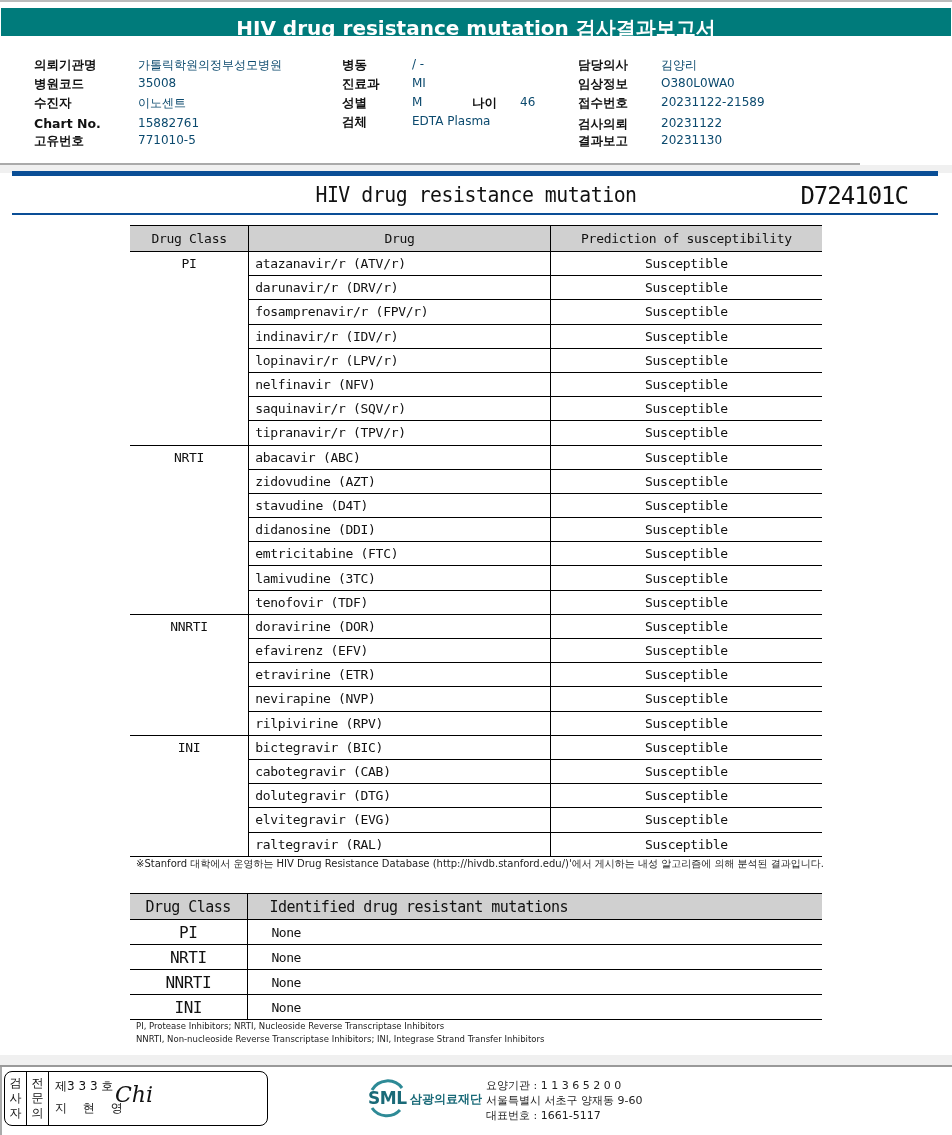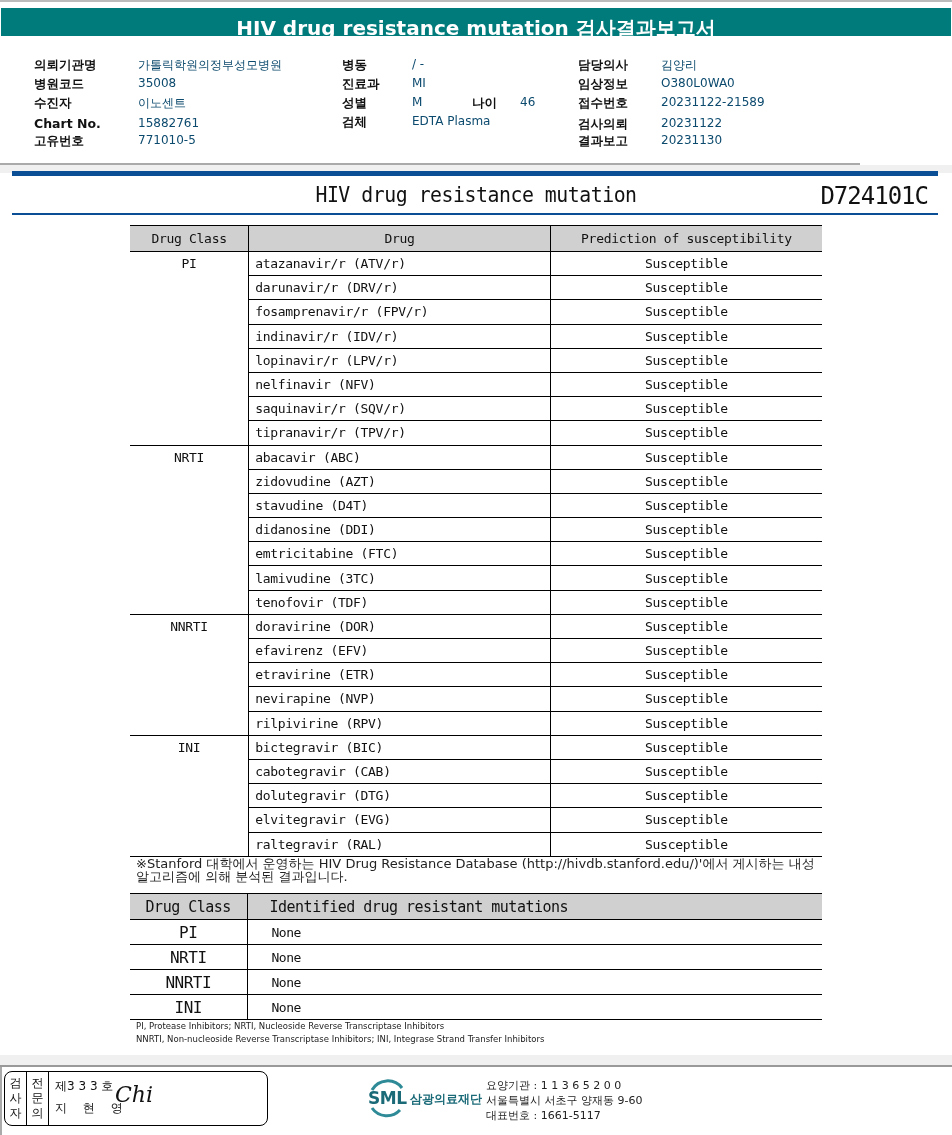--- a/index.html
+++ b/index.html
@@ -15,37 +15,37 @@
   .info-block { position: absolute; left: 0; top: 48px; width: 860px; height: 117px; border-bottom: 2px solid #aaa; }
   .info-label { position: absolute; font-weight: bold; font-size: 12.5px; white-space: nowrap; }
   .info-value { position: absolute; font-size: 12px; white-space: nowrap; font-family: "DejaVu Sans", sans-serif; color: #0c4a6e; }
   .gap-band { position: absolute; left: 0; top: 165px; width: 952px; height: 8px; background: #f0f0f0; }
 
   .blue-thick { position: absolute; left: 12px; top: 171px; width: 926px; height: 5px; background: #0a4e96; }
   .doc-title {
     position: absolute; left: 0; top: 182px; width: 952px; text-align: center;
     font-family: "DejaVu Sans Mono", monospace; font-size: 22px; letter-spacing: -0.5px; transform: scaleX(0.9);
   }
-  .doc-code { position: absolute; right: 24px; top: 182px; font-family: "DejaVu Sans Mono", monospace; font-size: 24px; letter-spacing: -1px; }
+  .doc-code { position: absolute; right: 44px; top: 182px; font-family: "DejaVu Sans Mono", monospace; font-size: 24px; letter-spacing: -1px; }
   .blue-thin { position: absolute; left: 12px; top: 213px; width: 926px; height: 2px; background: #0a4e96; }
 
   table { border-collapse: collapse; font-family: "DejaVu Sans Mono", monospace; }
   .susc-table { position: absolute; left: 130px; top: 225px; width: 692px; }
   .susc-table th {
     background: #d0d0d0; font-weight: normal; font-size: 13px; height: 26px;
     border-top: 1px solid #000; border-bottom: 1px solid #000; letter-spacing: -0.3px;
   }
   .susc-table td { height: 24.2px; font-size: 13px; border-bottom: 1px solid #000; letter-spacing: -0.3px; padding: 0; }
   .col-class { width: 118px; text-align: center; vertical-align: top; padding-top: 4px !important; border-right: 1px solid #000; }
   .col-drug { width: 300px; padding-left: 6px !important; border-right: 1px solid #000; }
   .col-pred { width: 270px; text-align: center; }
   .susc-table th.col-class, .susc-table th.col-drug { border-right: 1px solid #000; }
   .susc-table th.col-drug { padding-left: 0 !important; text-align: center; }
 
-  .footnote { position: absolute; left: 136px; top: 857px; width: 690px; font-size: 13px; line-height: 13px; color: #222; }
+  .footnote { position: absolute; left: 136px; top: 857px; width: 690px; font-size: 10px; line-height: 13px; color: #222; }
 
   .mut-table { position: absolute; left: 130px; top: 893px; width: 692px; }
   .mut-table th {
     background: #d0d0d0; font-weight: normal; font-size: 15px; height: 26px;
     border-top: 1px solid #000; border-bottom: 1px solid #000; letter-spacing: -0.5px;
   }
   .mut-table th.m-class { width: 117px; text-align: center; border-right: 1px solid #000; }
   .mut-table th.m-mut { text-align: left; padding-left: 22px; }
   .mut-table td { height: 25px; border-bottom: 1px solid #000; }
   .mut-table td.m-class { text-align: center; font-size: 16px; border-right: 1px solid #000; letter-spacing: -0.5px; }

